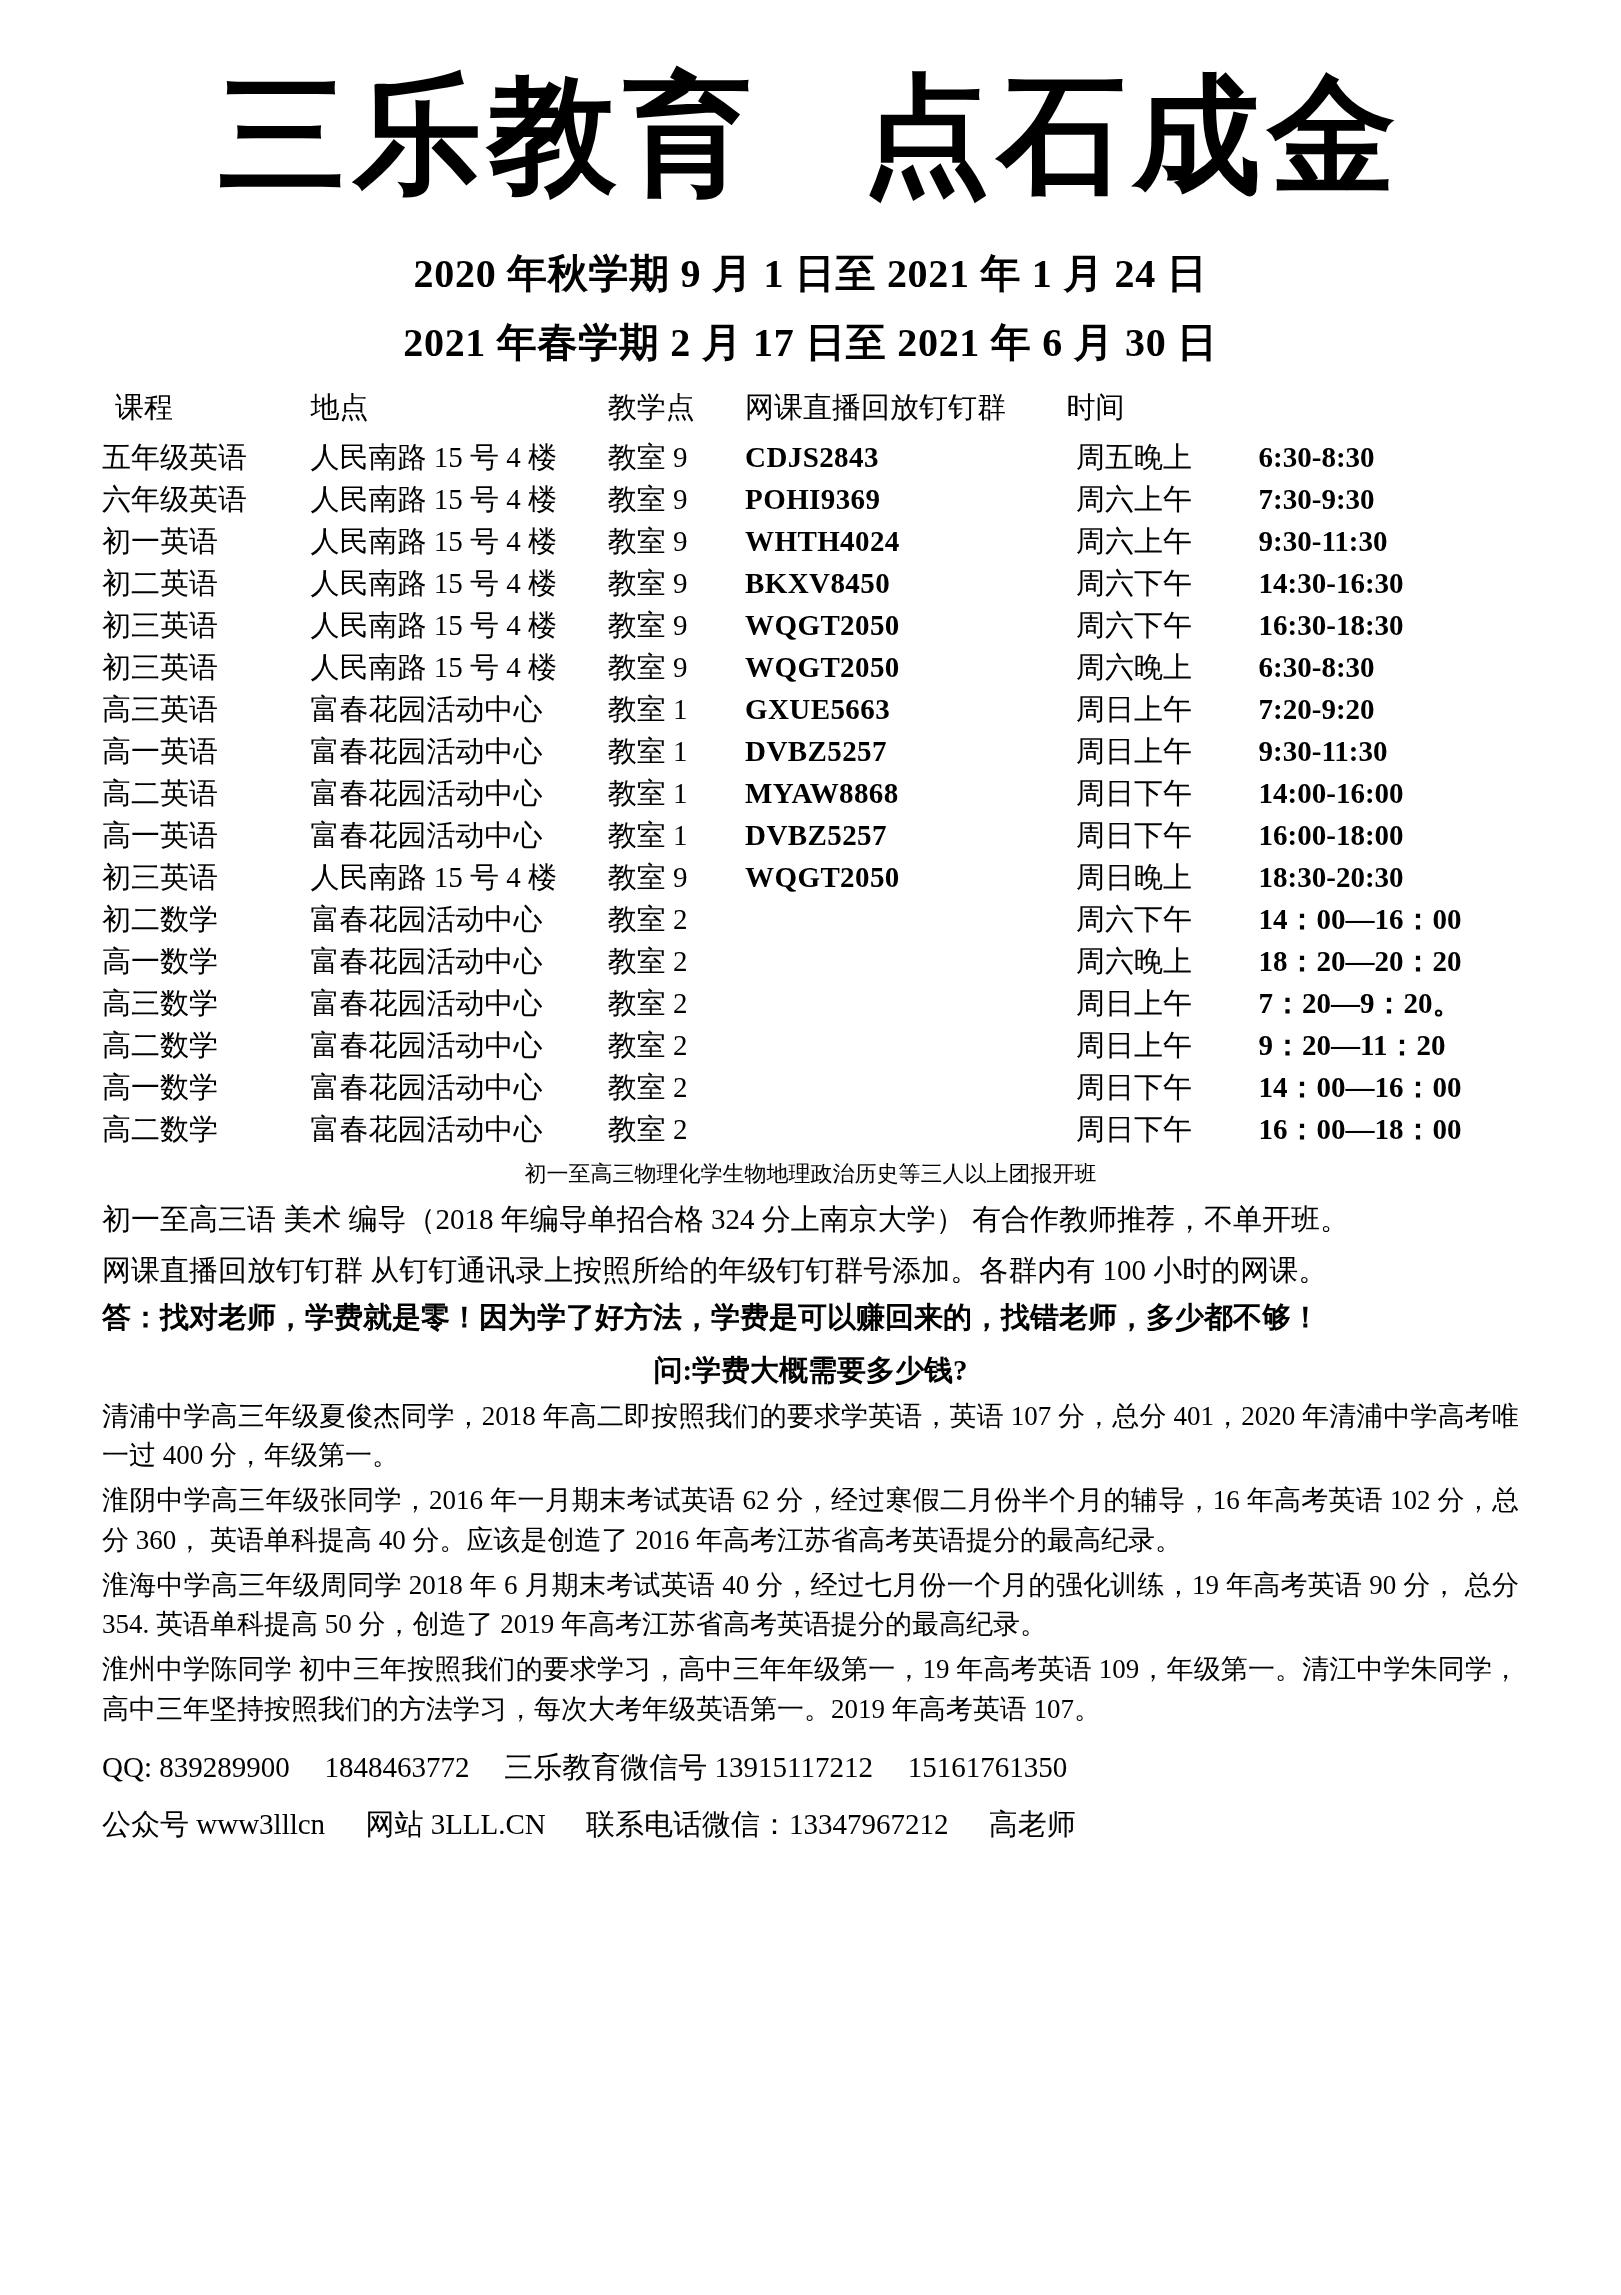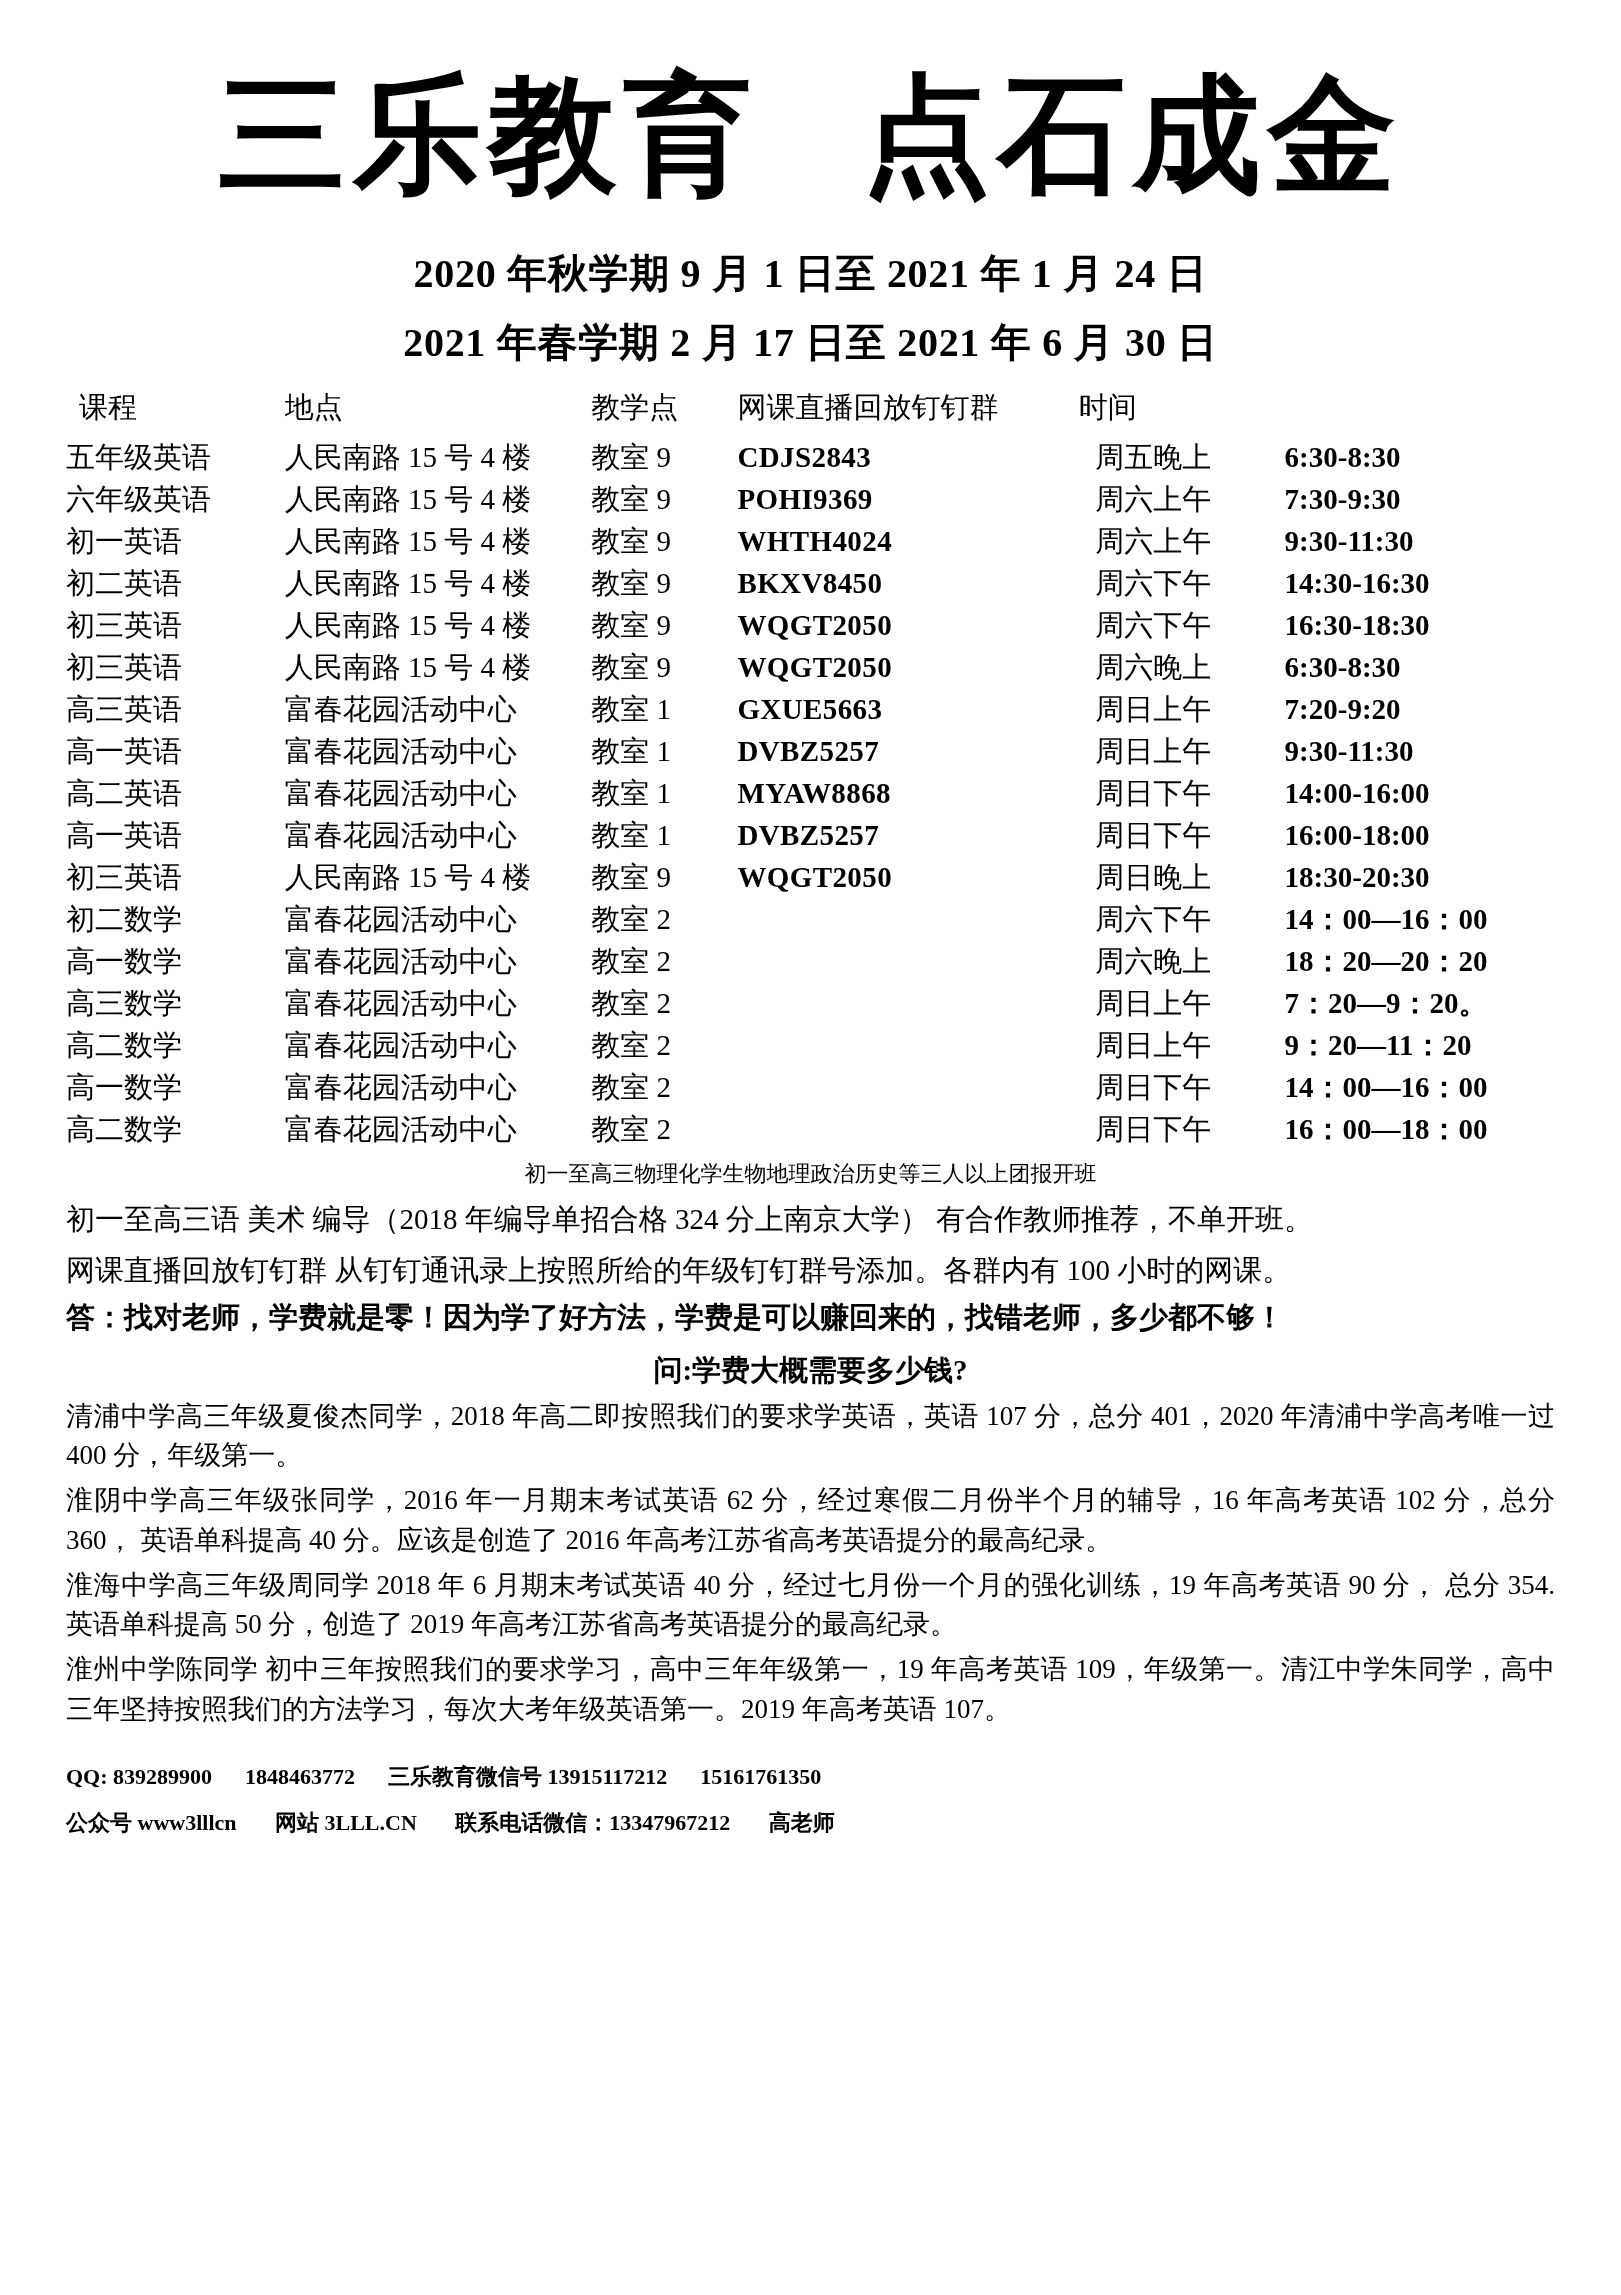--- a/index.html
+++ b/index.html
@@ -10,21 +10,21 @@
   body {
     width: 1621px;
     font-family: "Liberation Serif", "DejaVu Serif", serif;
     color: #000000;
     -webkit-font-smoothing: antialiased;
   }
   .page {
     width: 1621px;
     min-height: 2295px;
     box-sizing: border-box;
-    padding: 0 66px;
+    padding: 0 102px;
     position: relative;
   }
 
   
   .banner {
     text-align: center;
     font-family: "DejaVu Serif", "Liberation Serif", serif;
     font-weight: 700;
     font-size: 128px;
     line-height: 1.0;
@@ -107,24 +107,24 @@
     text-align: left;
   }
   .para.small {
     font-size: 27px;
     line-height: 1.46;
     margin-top: 5.8px;
   }
 
   
   .footer {
-    margin-top: 31px;
-    font-size: 22px;
+    margin-top: 17px;
+    font-size: 29px;
     line-height: 1.5;
-    font-weight: 700;
+    font-weight: 400;
   }
   .footer .row1 span { margin-right: 27.5px; }
   .footer .row2 { margin-top: 13px; }
   .footer .row2 span { margin-right: 33px; }
 </style>
 </head>
 <body>
 
 <div class="page">
 

